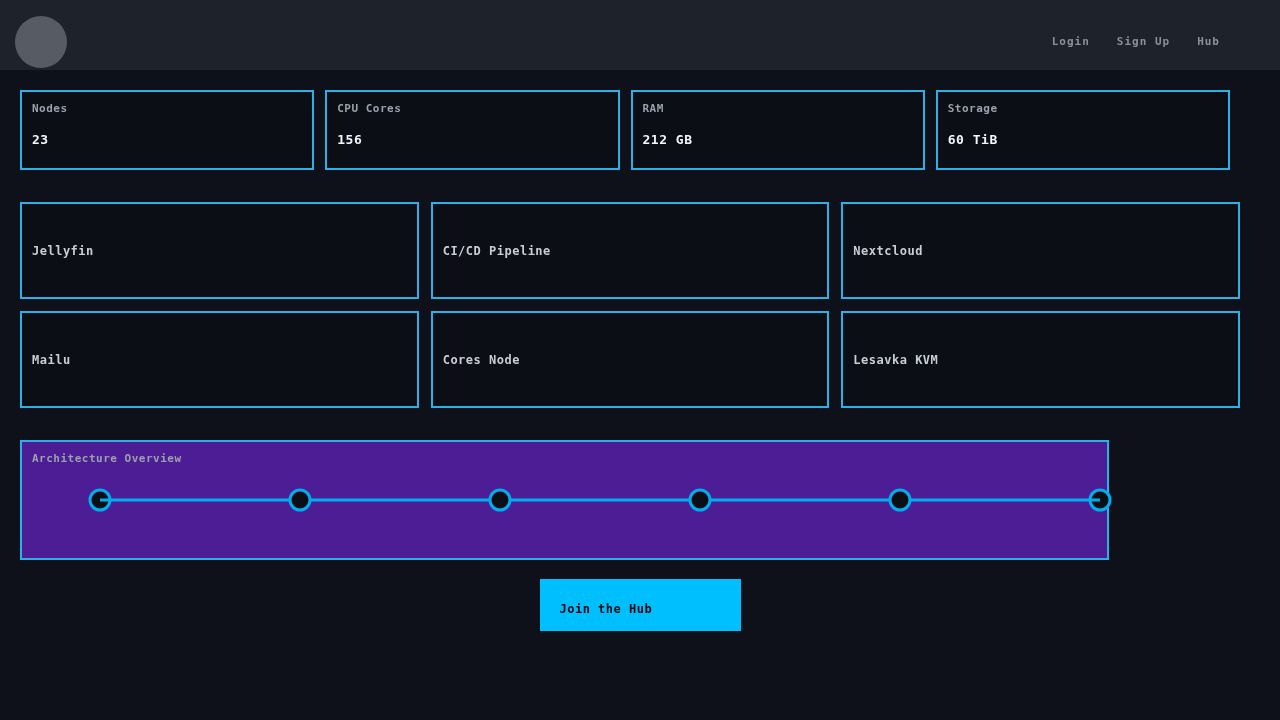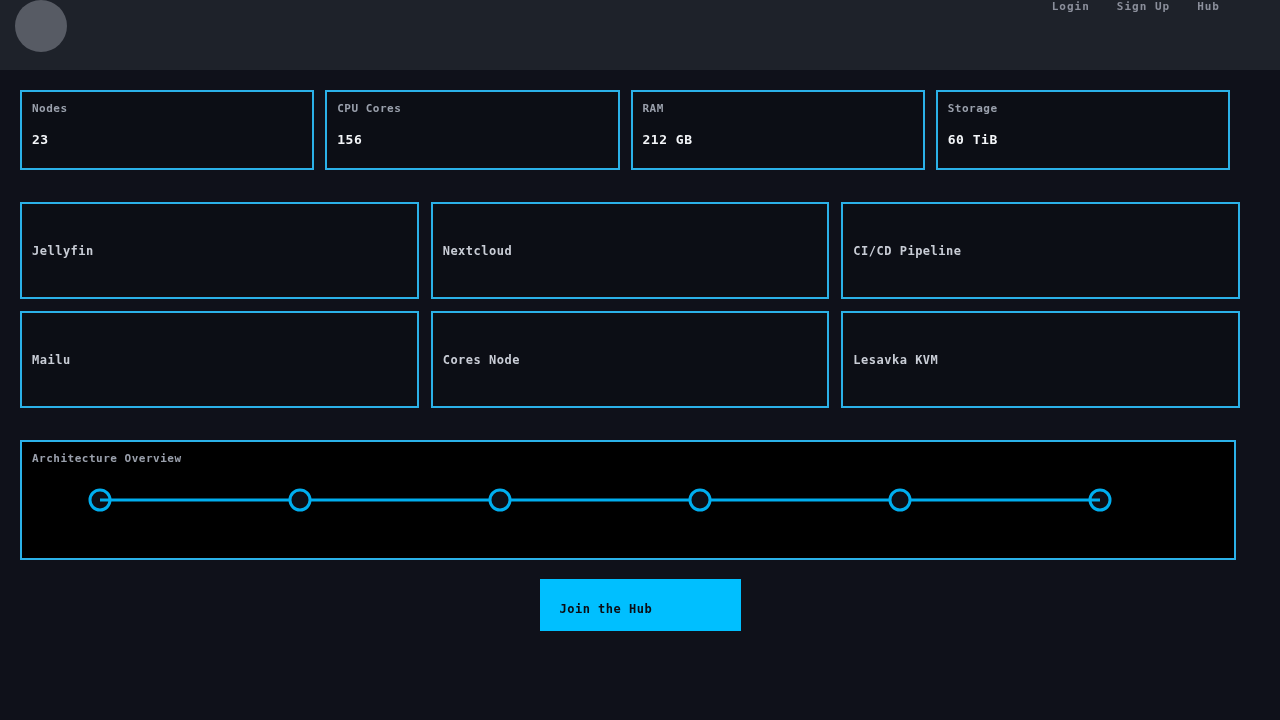--- a/index.html
+++ b/index.html
@@ -7,22 +7,22 @@
   body {
     background:#0f111a;
     font-family:"DejaVu Sans Mono","Liberation Mono",monospace;
     font-weight:bold;
     color:#e8eaef;
   }
 
   
   .navbar {
     height:70px; background:#1e222a;
-    display:flex; align-items:flex-start; justify-content:space-between;
-    padding:0 60px 0 15px;
+    display:flex; align-items:center; justify-content:space-between;
+    padding:13px 60px 0 15px;
   }
   .avatar {
     width:52px; height:52px; border-radius:50%;
     background:#575b64; cursor:pointer;
   }
   .nav-links { display:flex; align-items:center; gap:27px; }
   .nav-link {
     color:#8b8f9b; font-size:11px; letter-spacing:1px;
     text-decoration:none; cursor:pointer;
   }
@@ -46,22 +46,22 @@
     display:grid; grid-template-columns:repeat(3,1fr); gap:12px;
   }
   .service-card {
     height:97px; border:2px solid #2bb1e8; background:#0c0e15;
     display:flex; align-items:center; padding:0 10px;
     cursor:pointer;
   }
   .service-name { color:#c9cdd6; font-size:12px; letter-spacing:0.5px; }
 
   .arch-card {
-    margin-top:32px; width:1216px; height:120px;
-    border:2px solid #2bb1e8; background:#000000;
+    margin-top:32px; width:1089px; height:120px;
+    border:2px solid #2bb1e8; background:#4c1d95;
     position:relative;
   }
   .arch-title {
     position:absolute; top:10px; left:10px;
     color:#9aa0ac; font-size:11px; letter-spacing:0.5px;
   }
   .arch-svg { position:absolute; left:0; top:0; width:1236px; height:116px; }
 
   .cta-button {
     display:block; margin:19px auto 0 auto;
@@ -103,24 +103,24 @@
       <div class="stat-label">Storage</div>
       <div class="stat-value">60 TiB</div>
     </div>
   </section>
 
   <section class="services-grid">
     <div class="service-card">
       <span class="service-name">Jellyfin</span>
     </div>
     <div class="service-card">
-      <span class="service-name">Nextcloud</span>
+      <span class="service-name">CI/CD Pipeline</span>
     </div>
     <div class="service-card">
-      <span class="service-name">CI/CD Pipeline</span>
+      <span class="service-name">Nextcloud</span>
     </div>
     <div class="service-card">
       <span class="service-name">Mailu</span>
     </div>
     <div class="service-card">
       <span class="service-name">Cores Node</span>
     </div>
     <div class="service-card">
       <span class="service-name">Lesavka KVM</span>
     </div>

